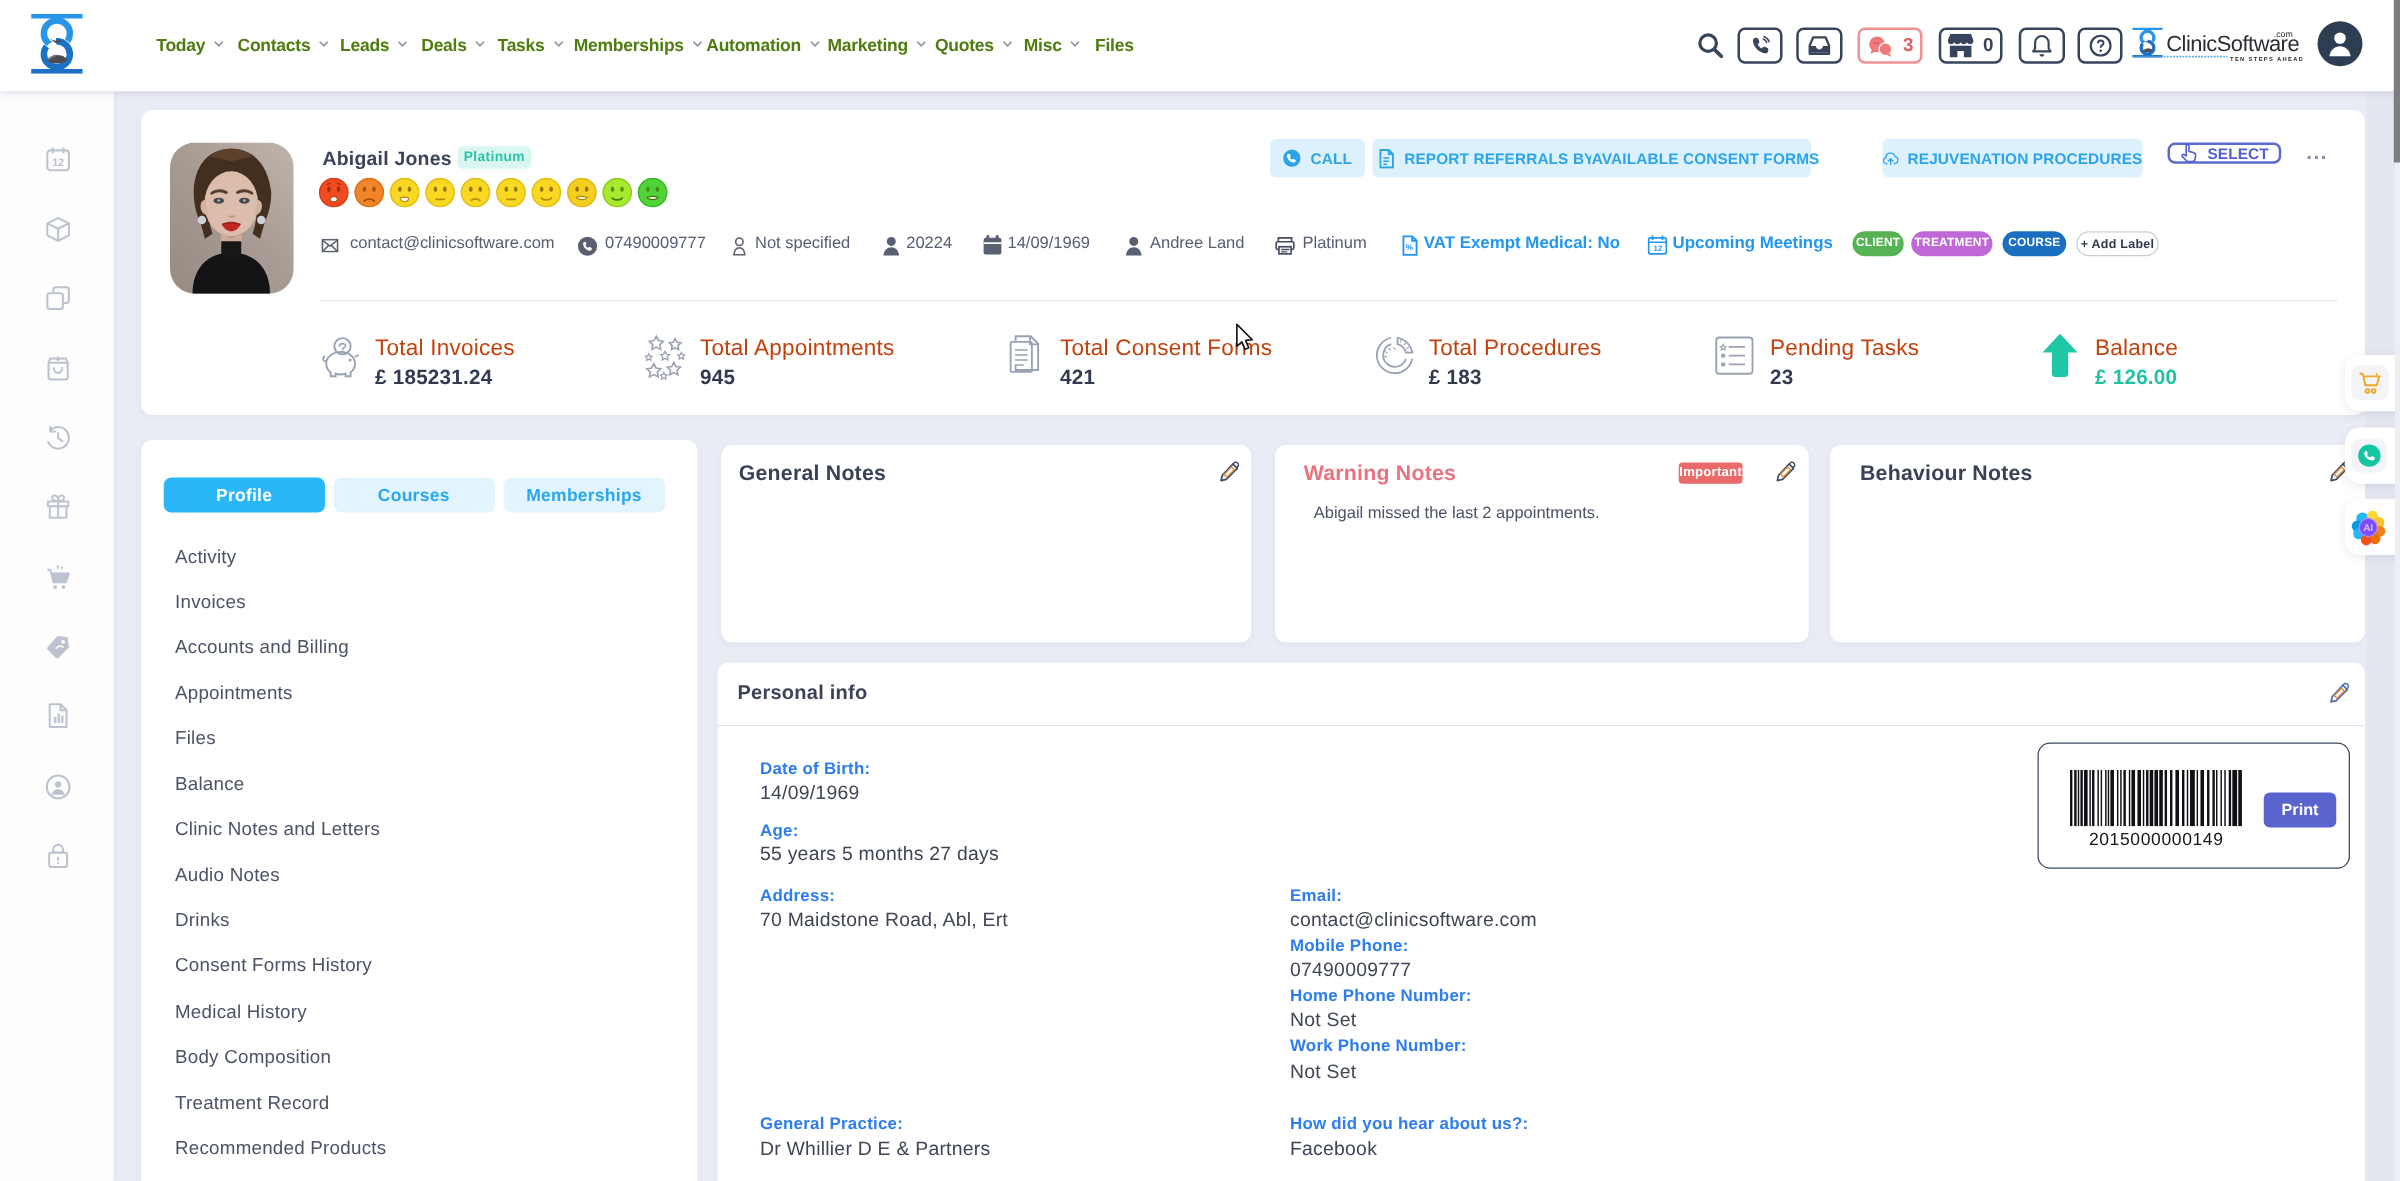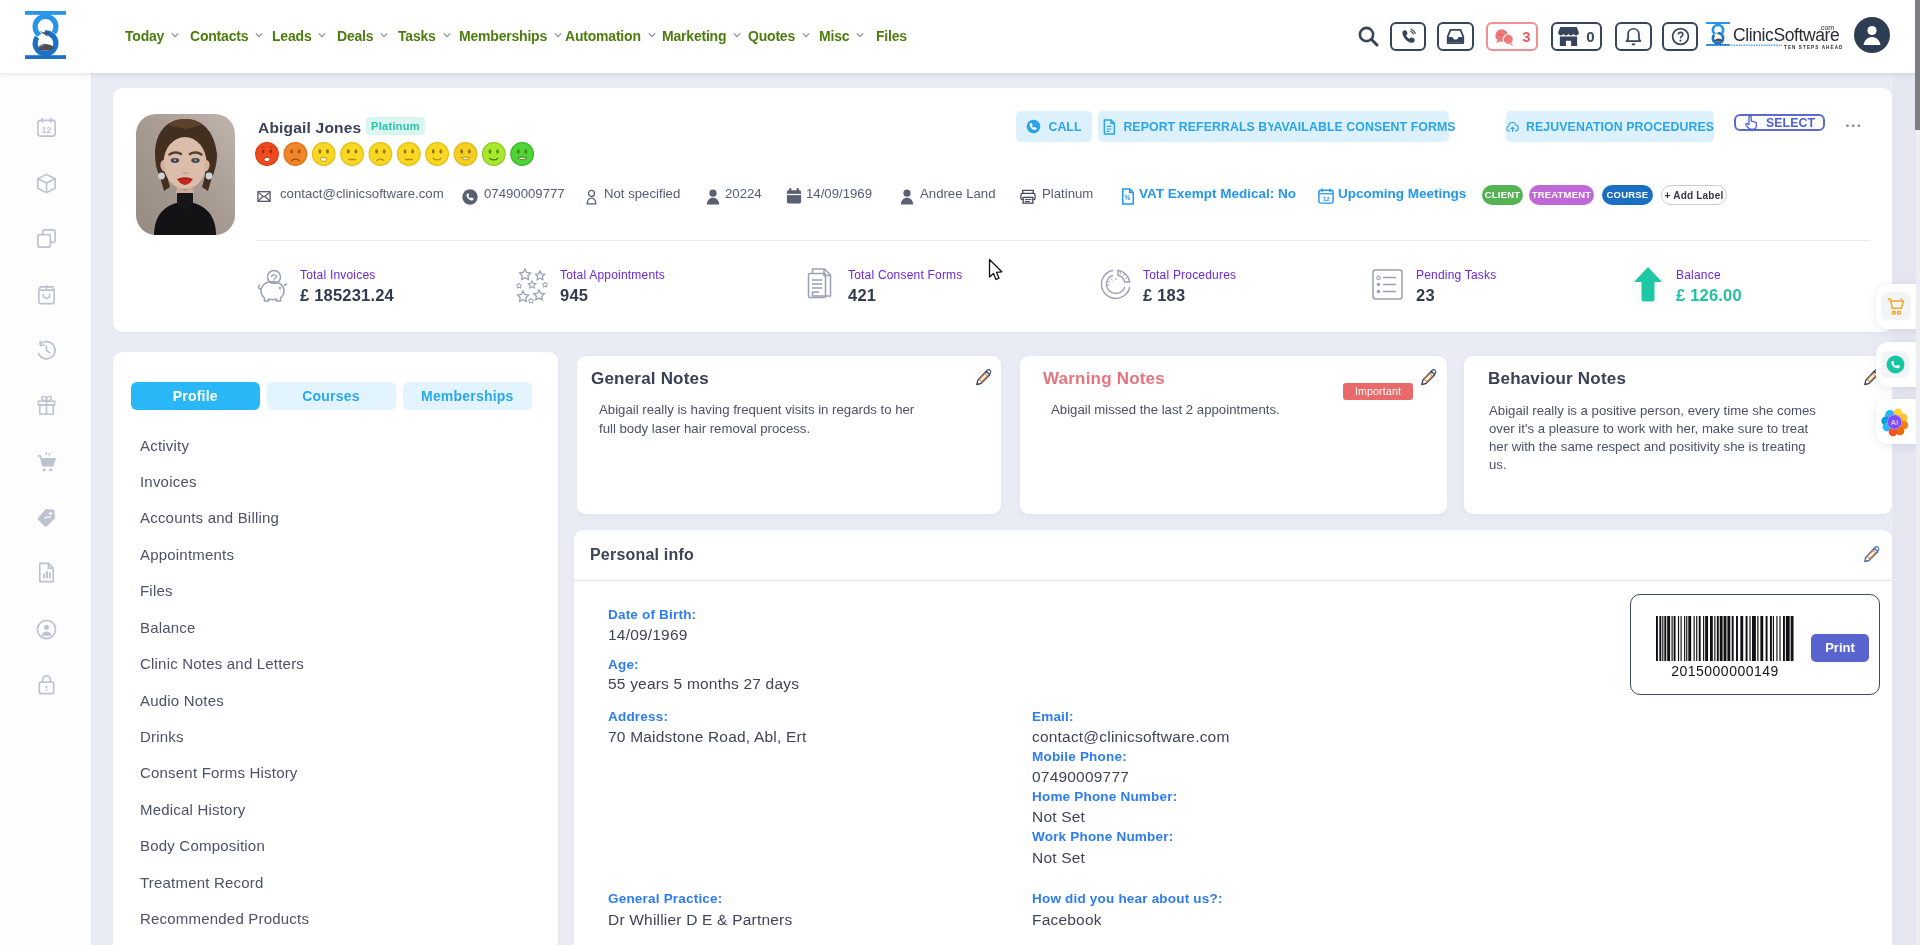--- a/index.html
+++ b/index.html
@@ -10,21 +10,21 @@
 #topbar{position:absolute;left:0;top:0;width:1916px;height:73px;background:#fff;z-index:30;box-shadow:0 1px 5px rgba(110,120,150,.22)}
 .nav-item{position:absolute;top:0;height:73px;line-height:73px;font-size:14px;font-weight:700;color:#4d7c0f;letter-spacing:-.2px;white-space:nowrap}
 .nav-item .chev{display:inline-block;margin-left:7px;width:8px;height:8px;vertical-align:2px}
 .tbtn{position:absolute;top:22px;height:29px;border:2px solid #36445c;border-radius:6px;background:#fff;display:flex;align-items:center;justify-content:center;gap:7px;color:#36445c;font-weight:700}
 
 #sidebar{position:absolute;left:0;top:73px;width:91px;height:872px;background:#fdfdfe;box-shadow:1px 0 3px rgba(60,70,110,.04);z-index:20}
 .sbicon{position:absolute;left:35px;width:23px;height:23px}
 
 .lbl-pill{display:inline-block;height:20px;line-height:20px;border-radius:10px;color:#fff;font-size:9.5px;font-weight:700;text-align:center;letter-spacing:.2px}
 .actbtn{position:absolute;top:23px;height:31px;background:#ddf1fd;border-radius:5px;color:#2ba4e9;font-size:12.3px;font-weight:700;letter-spacing:.1px;display:flex;align-items:center;justify-content:center;gap:7px;white-space:nowrap}
-.stat-label{font-size:12px;color:#6d28d9;letter-spacing:.2px}
+.stat-label{font-size:18px;color:#c2410c;letter-spacing:.2px}
 .stat-val{font-size:16.5px;font-weight:700;color:#333a50;margin-top:4px;letter-spacing:.2px}
 
 .tab{position:absolute;top:30px;height:28px;border-radius:6px;font-size:14px;font-weight:700;text-align:center;line-height:28px;letter-spacing:.2px}
 .menu-item{position:absolute;left:27px;font-size:15px;color:#4c5268;letter-spacing:.2px;white-space:nowrap}
 
 .note-title{position:absolute;font-size:17px;font-weight:600;color:#3a4157;letter-spacing:.2px}
 .note-body{position:absolute;font-size:13.2px;color:#4b5166;line-height:19px;letter-spacing:0}
 
 .pi-label{font-size:13.5px;color:#2d7df0;letter-spacing:.2px;font-weight:600}
 .pi-val{font-size:15.5px;color:#3f4456;letter-spacing:.2px}
@@ -488,40 +488,38 @@
   <div class="menu-item" style="top:558px">Recommended Products</div>
 </div>
 
 <div class="card" id="gennotes" style="left:577px;top:356px;width:424px;height:158px">
   <div class="note-title" style="left:14px;top:13px">General Notes</div>
   <svg class="abs" style="left:399px;top:13px" width="16" height="17" viewBox="0 0 16 17">
       <path d="M10.3 2.2 l3.5 3.5 L5 14.5 l-4.2 1 1-4.2z" fill="none" stroke="#3d4c68" stroke-width="1.4" stroke-linejoin="round"></path>
       <path d="M9.2 4.6 l2.2 2.2 L5.6 12.6 l-2.2-2.2z" fill="none" stroke="#e08a3c" stroke-width="1.1"></path>
       <path d="M10.3 2.2 l1-1 c.6-.6 1.8-.6 2.4 0 l.6.6 c.6.6.6 1.8 0 2.4 l-1 1" fill="none" stroke="#3d4c68" stroke-width="1.2"></path>
     </svg>
-  <div class="note-body" style="left:22px;top:44px;white-space:nowrap">Abigail really is having frequent visits in regards to her<br>full body laser hair removal process.</div>
 </div>
 <div class="card" id="warnnotes" style="left:1020px;top:356px;width:427px;height:158px">
   <div class="note-title" style="left:23px;top:13px;color:#e8737f">Warning Notes</div>
-  <div class="abs" style="left:323px;top:27px;width:70px;height:17px;background:#ea6a6a;border-radius:3px;color:#fff;font-size:10.5px;font-weight:400;text-align:center;line-height:17px;letter-spacing:.2px">Important</div>
+  <div class="abs" style="left:323px;top:14px;width:51px;height:17px;background:#ea6a6a;border-radius:3px;color:#fff;font-size:10.5px;font-weight:700;text-align:center;line-height:17px;letter-spacing:.2px">Important</div>
   <svg class="abs" style="left:401px;top:13px" width="16" height="17" viewBox="0 0 16 17">
       <path d="M10.3 2.2 l3.5 3.5 L5 14.5 l-4.2 1 1-4.2z" fill="none" stroke="#3d4c68" stroke-width="1.4" stroke-linejoin="round"></path>
       <path d="M9.2 4.6 l2.2 2.2 L5.6 12.6 l-2.2-2.2z" fill="none" stroke="#e08a3c" stroke-width="1.1"></path>
       <path d="M10.3 2.2 l1-1 c.6-.6 1.8-.6 2.4 0 l.6.6 c.6.6.6 1.8 0 2.4 l-1 1" fill="none" stroke="#3d4c68" stroke-width="1.2"></path>
     </svg>
   <div class="note-body" style="left:31px;top:44px;width:360px">Abigail missed the last 2 appointments.</div>
 </div>
 <div class="card" id="behnotes" style="left:1464px;top:356px;width:428px;height:158px">
   <div class="note-title" style="left:24px;top:13px">Behaviour Notes</div>
   <svg class="abs" style="left:400px;top:13px" width="16" height="17" viewBox="0 0 16 17">
       <path d="M10.3 2.2 l3.5 3.5 L5 14.5 l-4.2 1 1-4.2z" fill="none" stroke="#3d4c68" stroke-width="1.4" stroke-linejoin="round"></path>
       <path d="M9.2 4.6 l2.2 2.2 L5.6 12.6 l-2.2-2.2z" fill="none" stroke="#e08a3c" stroke-width="1.1"></path>
       <path d="M10.3 2.2 l1-1 c.6-.6 1.8-.6 2.4 0 l.6.6 c.6.6.6 1.8 0 2.4 l-1 1" fill="none" stroke="#3d4c68" stroke-width="1.2"></path>
     </svg>
-  <div class="note-body" style="left:25px;top:46px;line-height:18px;white-space:nowrap">Abigail really is a positive person, every time she comes<br>over it's a pleasure to work with her, make sure to treat<br>her with the same respect and positivity she is treating<br>us.</div>
 </div>
 
 <div class="card" id="pinfo" style="left:574px;top:530px;width:1318px;height:430px">
   <div class="abs" style="left:16px;top:16px;font-size:16px;font-weight:600;color:#3c4257;letter-spacing:.2px">Personal info</div>
   <svg class="abs" style="left:1290px;top:16px" width="16" height="17" viewBox="0 0 16 17">
       <path d="M10.3 2.2 l3.5 3.5 L5 14.5 l-4.2 1 1-4.2z" fill="none" stroke="#4a6bb0" stroke-width="1.4" stroke-linejoin="round"></path>
       <path d="M9.2 4.6 l2.2 2.2 L5.6 12.6 l-2.2-2.2z" fill="none" stroke="#e08a3c" stroke-width="1.1"></path>
       <path d="M10.3 2.2 l1-1 c.6-.6 1.8-.6 2.4 0 l.6.6 c.6.6.6 1.8 0 2.4 l-1 1" fill="none" stroke="#4a6bb0" stroke-width="1.2"></path>
     </svg>
   <div class="abs" style="left:0;top:50px;width:1318px;height:1px;background:#e3e5ee"></div>

